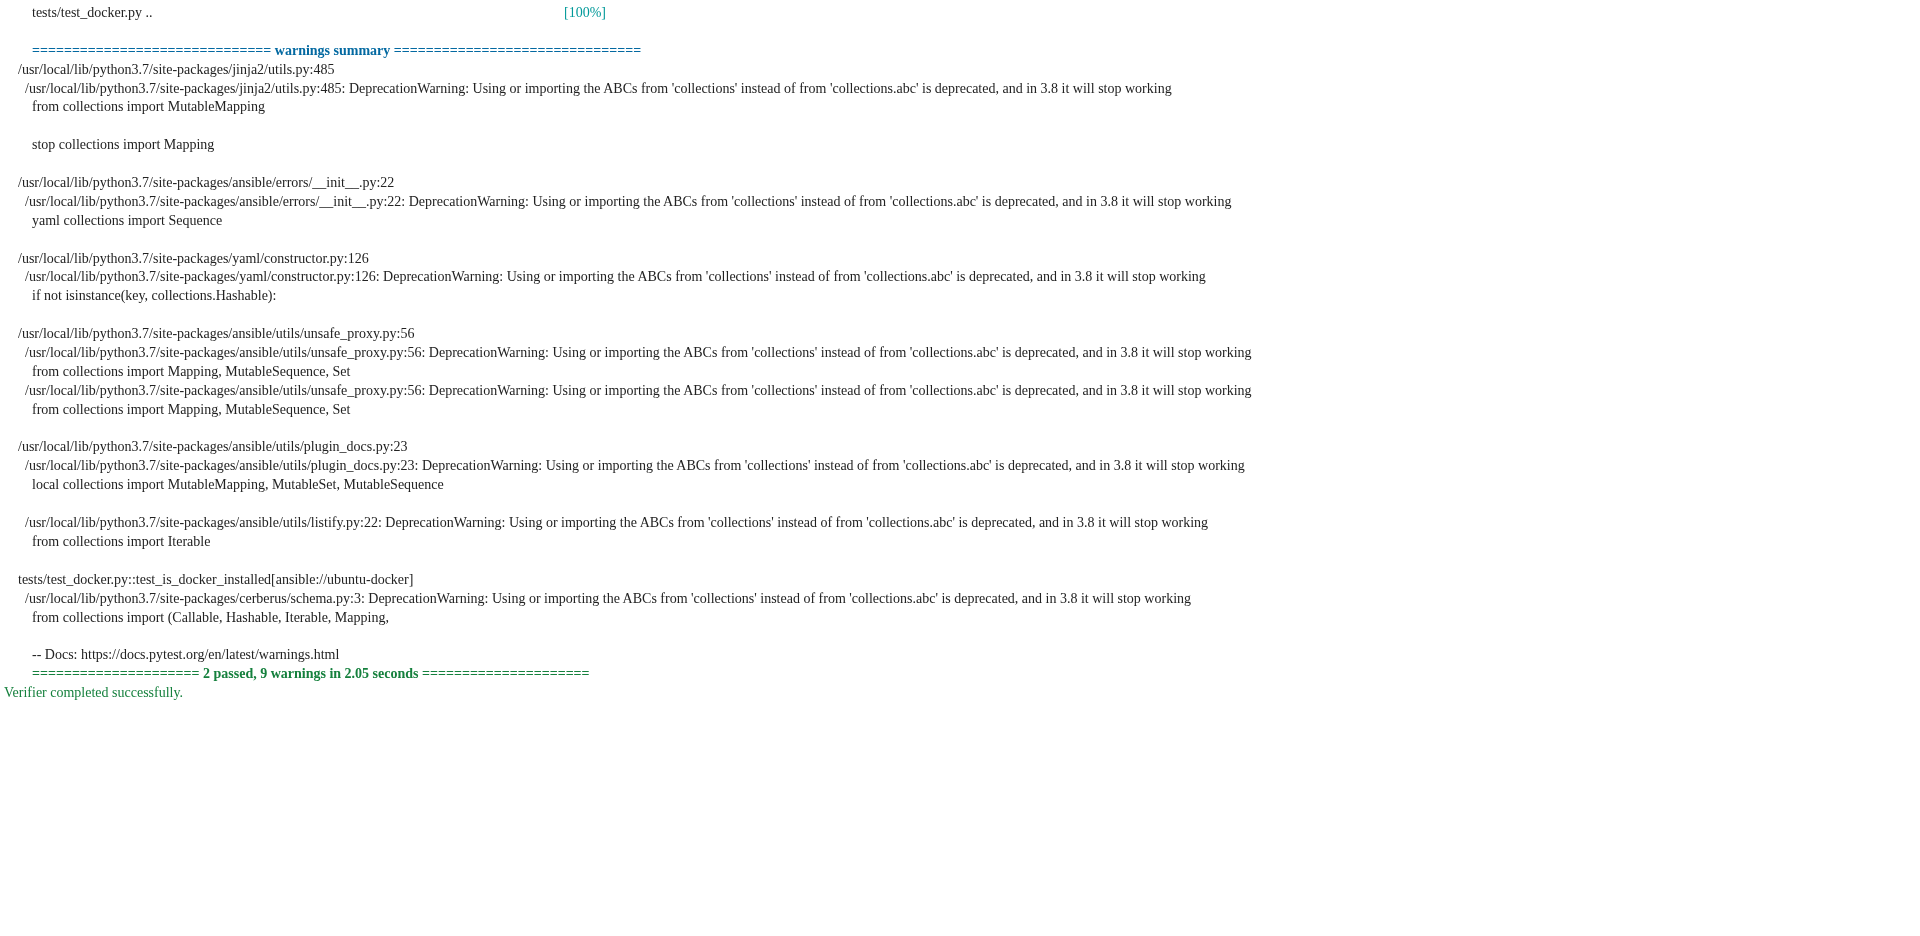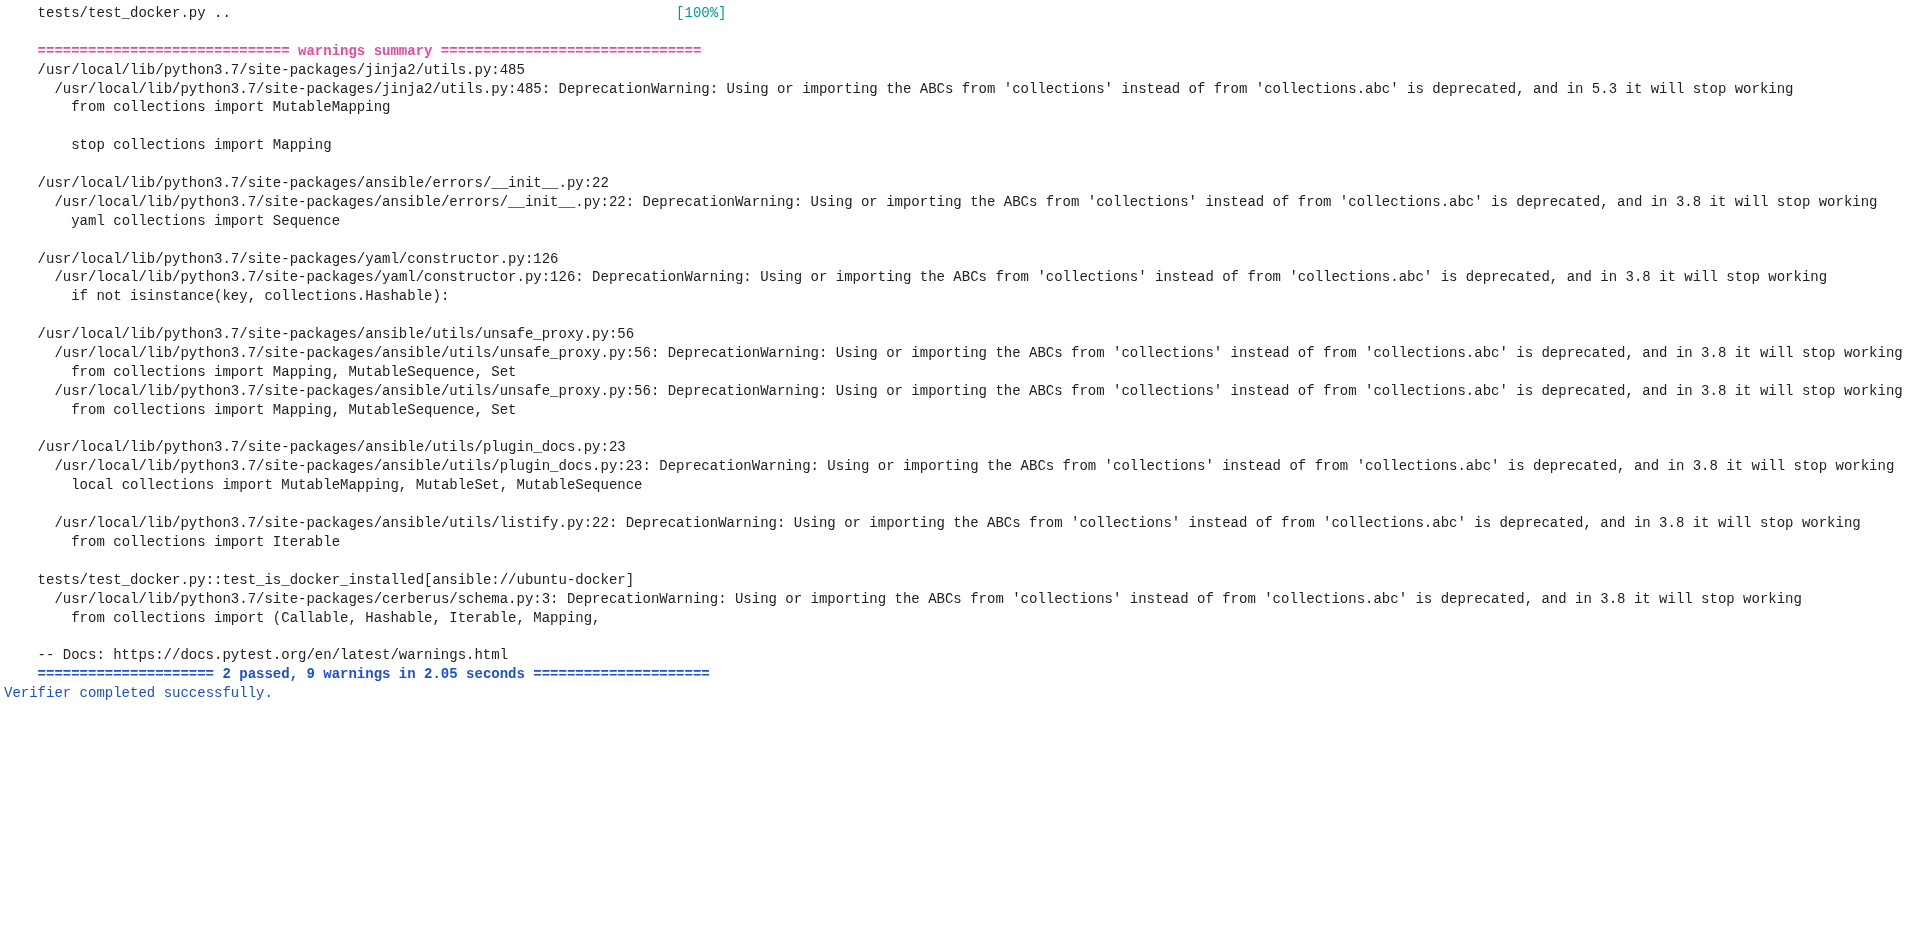--- a/index.html
+++ b/index.html
@@ -10,38 +10,38 @@
     font-size: 14px;
     line-height: 1.35;
     color: #222;
     width: 1920px;
   }
   pre.terminal {
     margin: 0;
     padding: 4px;
     white-space: pre-wrap;
     word-break: break-all;
-    font-family: Liberation Mono, monospace;
+    font-family: Liberation Serif, serif;
     font-size: inherit;
   }
-  .olive   { color: #ec4899; }
+  .olive   { color: #0369a1; }
   .cyan    { color: #009999; }
-  .green   { color: #1d4ed8; margin-top: 20px; }
+  .green   { color: #15803d; margin-top: 20px; }
   .bold    { font-weight: 700; }
   .indent1 { padding-left: 4ch; display: inline-block; }
   .progress-line { display: block; }
   .test-label { display: inline-block; width: 80ch; }
 </style>
 </head>
 <body>
 
 <pre class="terminal"><span class="progress-line"><span class="test-label"><span class="indent1"></span><span>tests/test_docker.py ..</span></span><span class="cyan">[100%]</span></span>
 <span class="olive bold"><span class="indent1"></span><span>============================== </span><span>warnings summary</span><span> ===============================</span></span>
 <span id="warnings-container"><span>    /usr/local/lib/python3.7/site-packages/jinja2/utils.py:485
-</span><span>      /usr/local/lib/python3.7/site-packages/jinja2/utils.py:485: DeprecationWarning: Using or importing the ABCs from 'collections' instead of from 'collections.abc' is deprecated, and in 5.3 it will stop working
+</span><span>      /usr/local/lib/python3.7/site-packages/jinja2/utils.py:485: DeprecationWarning: Using or importing the ABCs from 'collections' instead of from 'collections.abc' is deprecated, and in 3.8 it will stop working
 </span><span>        from collections import MutableMapping
 </span>
 <span>        stop collections import Mapping
 </span>
 <span>    /usr/local/lib/python3.7/site-packages/ansible/errors/__init__.py:22
 </span><span>      /usr/local/lib/python3.7/site-packages/ansible/errors/__init__.py:22: DeprecationWarning: Using or importing the ABCs from 'collections' instead of from 'collections.abc' is deprecated, and in 3.8 it will stop working
 </span><span>        yaml collections import Sequence
 </span>
 <span>    /usr/local/lib/python3.7/site-packages/yaml/constructor.py:126
 </span><span>      /usr/local/lib/python3.7/site-packages/yaml/constructor.py:126: DeprecationWarning: Using or importing the ABCs from 'collections' instead of from 'collections.abc' is deprecated, and in 3.8 it will stop working

